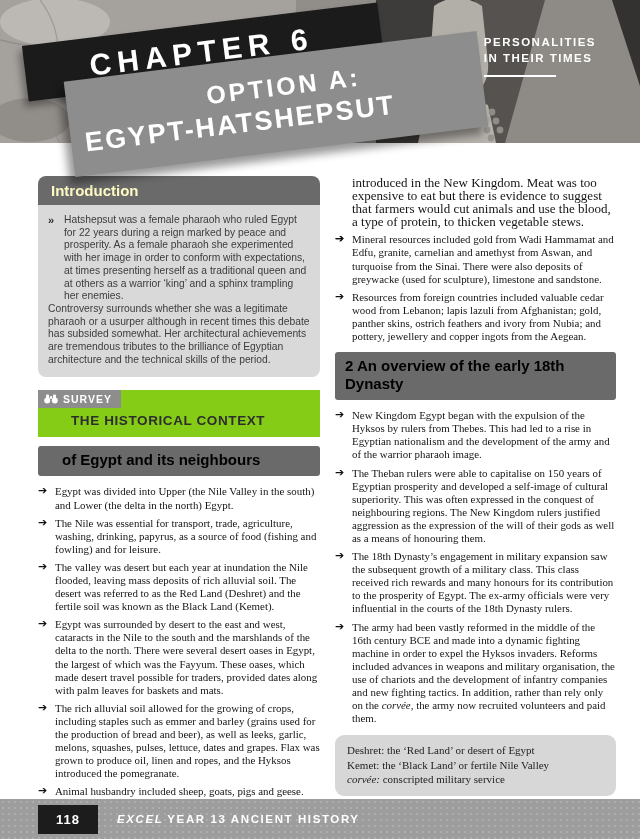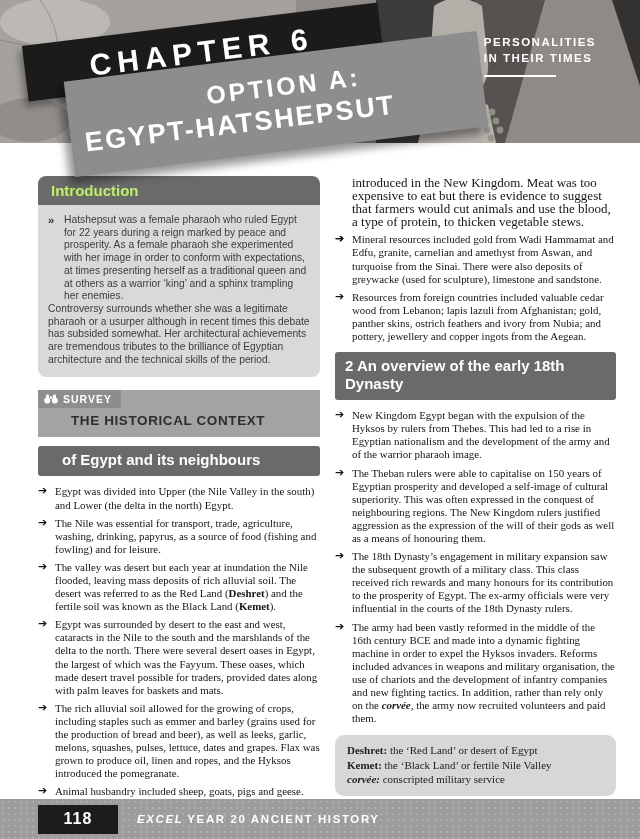--- a/index.html
+++ b/index.html
@@ -40,84 +40,84 @@
   }
   .corner-badge .rule { width:72px; height:2px; background:#fff; margin-top:9px; }
 
   
   .content { position:absolute; top:176px; left:0; width:640px; display:flex; gap:15px; padding:0 24px 0 38px; }
   .col-left  { width:282px; flex:none; }
   .col-right { width:281px; flex:none; }
 
   
   .intro-head {
-    background:#6a6a6a; color:#bef264; border-radius:8px 8px 0 0;
+    background:#6a6a6a; color:#fef9c3; border-radius:8px 8px 0 0;
     font-family:"Liberation Sans", sans-serif; font-weight:bold;
     font-size:15px; padding:6px 0 6px 13px;
   }
   .intro-body {
     background:#d9d9d9; border-radius:0 0 8px 8px;
     padding:9px 10px 11px 10px;
     font-family:"Liberation Sans", sans-serif; font-size:10.3px;
     line-height:12.7px; color:#3c3c3c;
   }
   .intro-row { display:flex; }
   .intro-marker { font-weight:bold; color:#2e2e2e; font-size:11px; width:16px; flex:none; }
 
   
-  .survey-band { position:relative; margin-top:13px; background:#a3a3a3; padding:23px 8px 9px 5px; }
+  .survey-band { position:relative; margin-top:13px; background:#84cc16; padding:23px 8px 9px 5px; }
   .survey-badge {
     position:absolute; top:0; left:0; height:18px; background:#8d8d8d;
     display:flex; align-items:center; gap:5px; padding:0 9px 0 6px;
     color:#fff; font-family:"Liberation Sans", sans-serif; font-weight:bold;
     font-size:10.5px; letter-spacing:1px;
   }
   .survey-heading {
     font-family:"Liberation Sans", sans-serif; font-weight:bold;
     font-size:13.5px; letter-spacing:.6px; color:#2e2e2e;margin-left:28px;
   }
 
   
   .sec-head {
-    margin-top:9px; background:#6a6a6a; border-radius:3px; color:#ffffff;
+    margin-top:9px; background:#6a6a6a; border-radius:3px; color:#000000;
     font-family:"Liberation Sans", sans-serif; font-weight:bold;
     font-size:15px; line-height:18px; padding:5px 6px 7px 10px;
   }
   .sec-head .indent { padding-left:14px; }
 
   
   .bullets { margin-top:9px; }
   .bullet { position:relative; padding-left:17px; margin-bottom:5px;
             font-size:10.9px; line-height:13.1px; color:#141414; }
   .bullet .arrow { position:absolute; left:0; top:-1px; font-size:11px; font-weight:bold;
                    font-family:"DejaVu Sans", sans-serif; color:#111; }
-  .bold { font-weight:bold; }
+  .bold { font-weight:normal; }
   .italic { font-style:italic; }
 
   .cont-para { padding-left:17px; font-size:13px; line-height:13.1px; color:#141414; margin-bottom:5px; }
 
   
   .def-box {
     margin-top:10px; background:#d7d7d7; border-radius:9px;
     padding:8px 10px 9px 12px; font-size:11px; line-height:14.6px; color:#222;
   }
 
   
   .footer {
     position:absolute; bottom:0; left:0; width:640px; height:40px;
     background-color:#9d9d9d;
     background-image:radial-gradient(#adadad 1px, transparent 1.2px);
     background-size:6px 6px;
     display:flex; align-items:center;
   }
   .page-num {
-    margin-left:38px; width:80px; height:29px; background:#1c1c1c; color:#fff;
+    margin-left:38px; width:60px; height:29px; background:#1c1c1c; color:#fff;
     display:flex; align-items:center; justify-content:center;
     font-family:"Liberation Sans", sans-serif; font-weight:bold;
-    font-size:16px; letter-spacing:1px;
+    font-size:13px; letter-spacing:1px;
   }
   .book-title {
     margin-left:19px; color:#fff; font-family:"Liberation Sans", sans-serif;
     font-weight:bold; font-size:11.5px; letter-spacing:1.6px;
   }
   .book-title .it { font-style:italic; margin-right:4px;margin-top:15px; }
 </style>
 </head>
 <body>
 
@@ -242,17 +242,17 @@
         <div>
           <span class="bold italic">corvée:</span><span> conscripted military service</span>
         </div>
       </div>
     </div>
   </div>
 
   <div class="footer">
     <div class="page-num">118</div>
     <div class="book-title">
-      <span class="it">EXCEL</span><span>YEAR 20 ANCIENT HISTORY</span>
+      <span class="it">EXCEL</span><span>YEAR 13 ANCIENT HISTORY</span>
     </div>
   </div>
 
 </div>
 
 </body></html>

